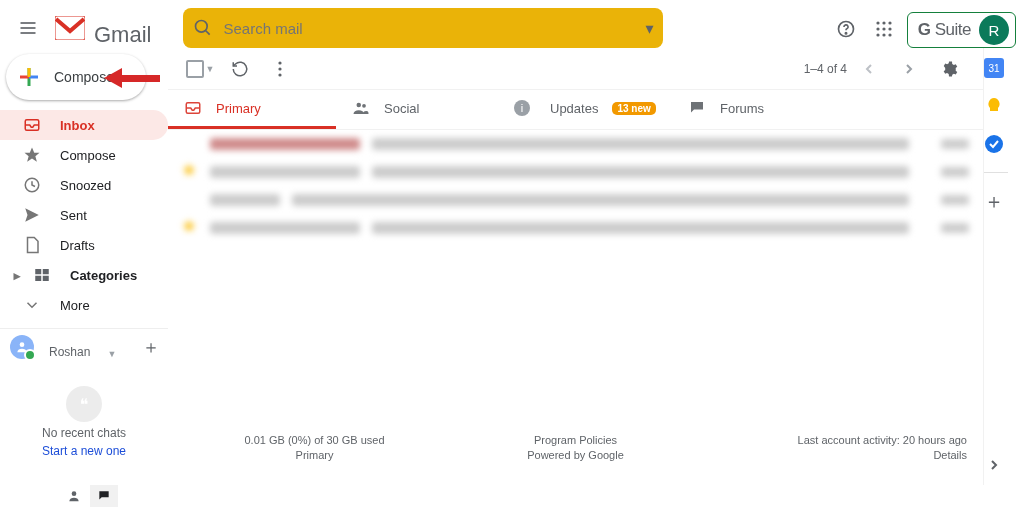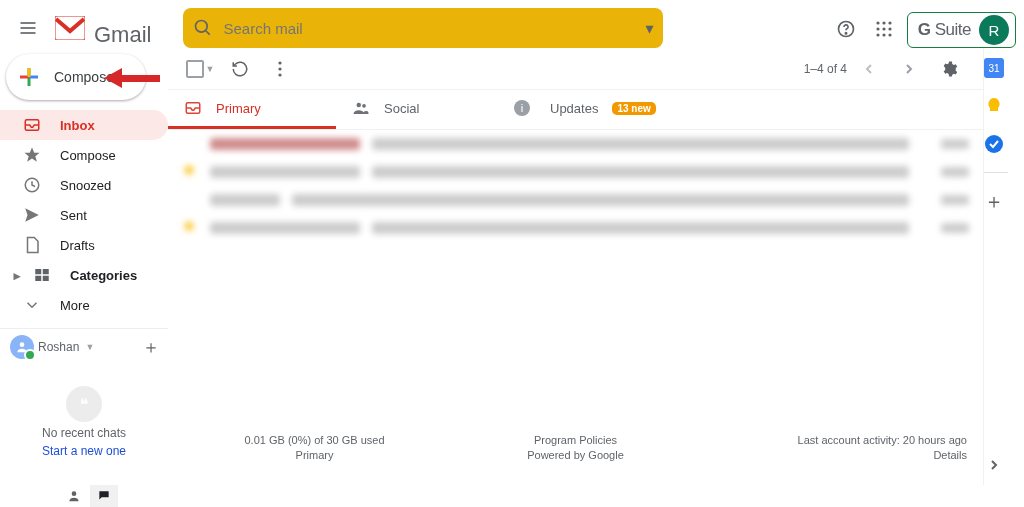--- a/index.html
+++ b/index.html
@@ -29,21 +29,21 @@
   .arrow-body { height:7px; width:40px; background:#d62828; }
 
   .nav-list { list-style:none; }
   .nav-item { height:30px; display:flex; align-items:center; padding-left:22px; gap:18px; font-size:13px; color:#202124; cursor:pointer; border-top-right-radius:16px; border-bottom-right-radius:16px; }
   .nav-item .ic { width:20px; color:#767676; display:flex; justify-content:center; }
   .nav-item.active { background:#fce8e6; color:#d93025; font-weight:700; }
   .nav-item.active .ic { color:#d93025; }
   .nav-item.bold { font-weight:700; }
 
   .hangouts { margin-top:8px; border-top:1px solid #eee; padding:6px 8px 0 10px; display:flex; align-items:center; justify-content:space-between; }
-  .hangouts-user { display:flex; align-items:center; gap:4px; font-size:12px; color:#5f6368; }
+  .hangouts-user { display:flex; align-items:flex-end; gap:15px; font-size:12px; color:#5f6368; }
   .hangouts .hav { width:24px; height:24px; border-radius:50%; background:#8ab4f8; display:flex; align-items:center; justify-content:center; position:relative; }
   .hangouts .hav::after { content:""; width:8px; height:8px; border-radius:50%; background:#34a853; border:2px solid #fff; position:absolute; right:-2px; bottom:-2px; }
   .hangouts .plus { color:#5f6368; font-size:18px; cursor:pointer; }
 
   .hang-center { flex:1; display:flex; flex-direction:column; align-items:center; justify-content:center; gap:4px; color:#5f6368; font-size:12px; }
   .quote-bubble { width:36px; height:36px; border-radius:50%; background:#ececec; display:flex; align-items:center; justify-content:center; color:#fff; font-size:16px; }
   .hang-link { color:#1d4ed8; cursor:pointer; }
 
   
   .main { flex:1; display:flex; flex-direction:column; border-right:1px solid #f1f1f1; min-width:0; }
@@ -308,20 +308,28 @@
               <path d="M2 20c0-3 3-5 7-5s7 2 7 5"></path>
               <path d="M14 20c0-2 2-4 5-4s3 2 3 4"></path>
             </svg>
           </span>
         <span>Social</span>
       </div>
       <div class="tab">
         <span class="info">i</span>
         <span>Updates</span>
         <span class="badge">13 new</span>
+      </div>
+      <div class="tab">
+        <span class="t-ic">
+            <svg width="18" height="18" viewBox="0 0 24 24" fill="#5f6368">
+              <path d="M4 4h16v10H8l-4 4z"></path>
+            </svg>
+          </span>
+        <span>Forums</span>
       </div>
     </div>
 
     <div class="mail-rows">
       <div class="mail-row">
           <span class="star-cell"></span>
           <span class="sender-cell" style="background:#d08c8c;"></span>
           <span class="subj-cell"></span>
           <span class="date-cell"></span>
         </div>

